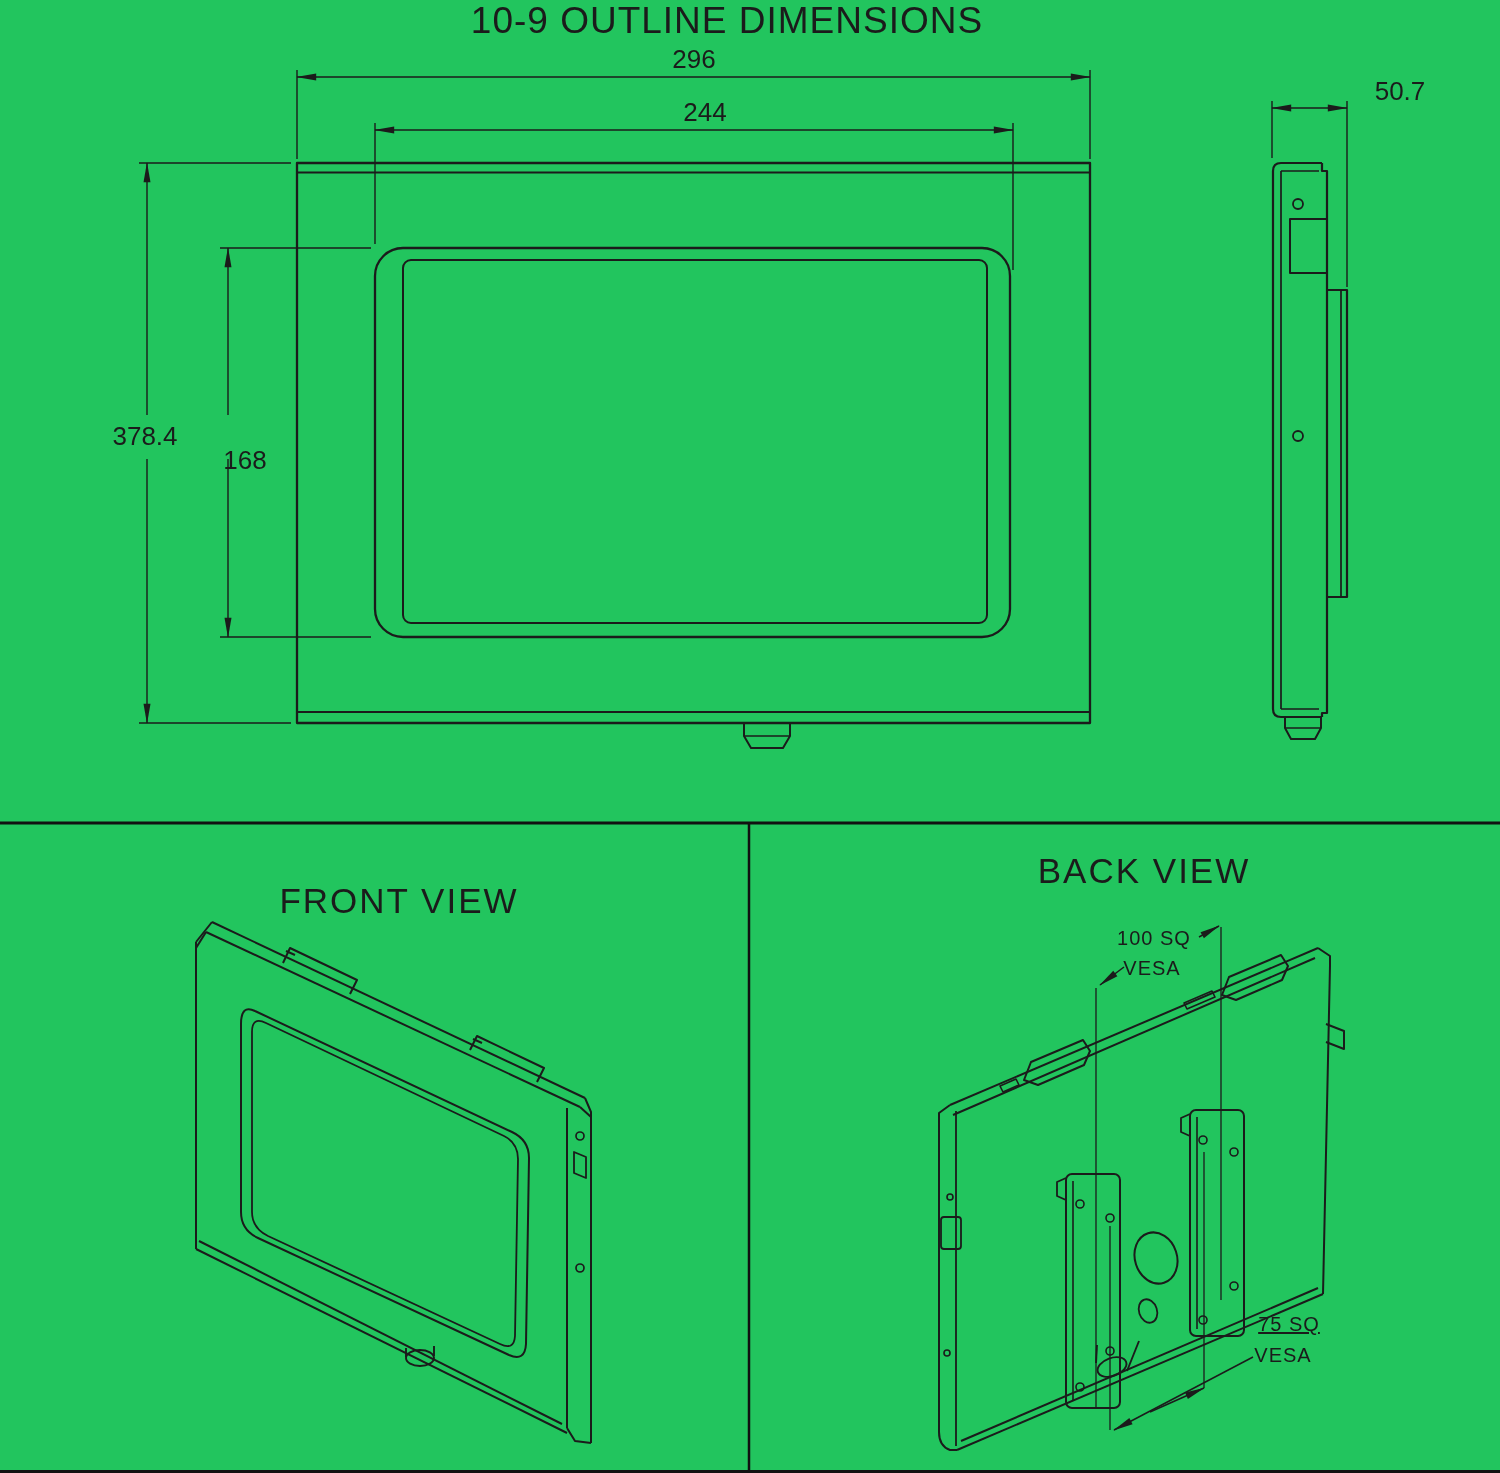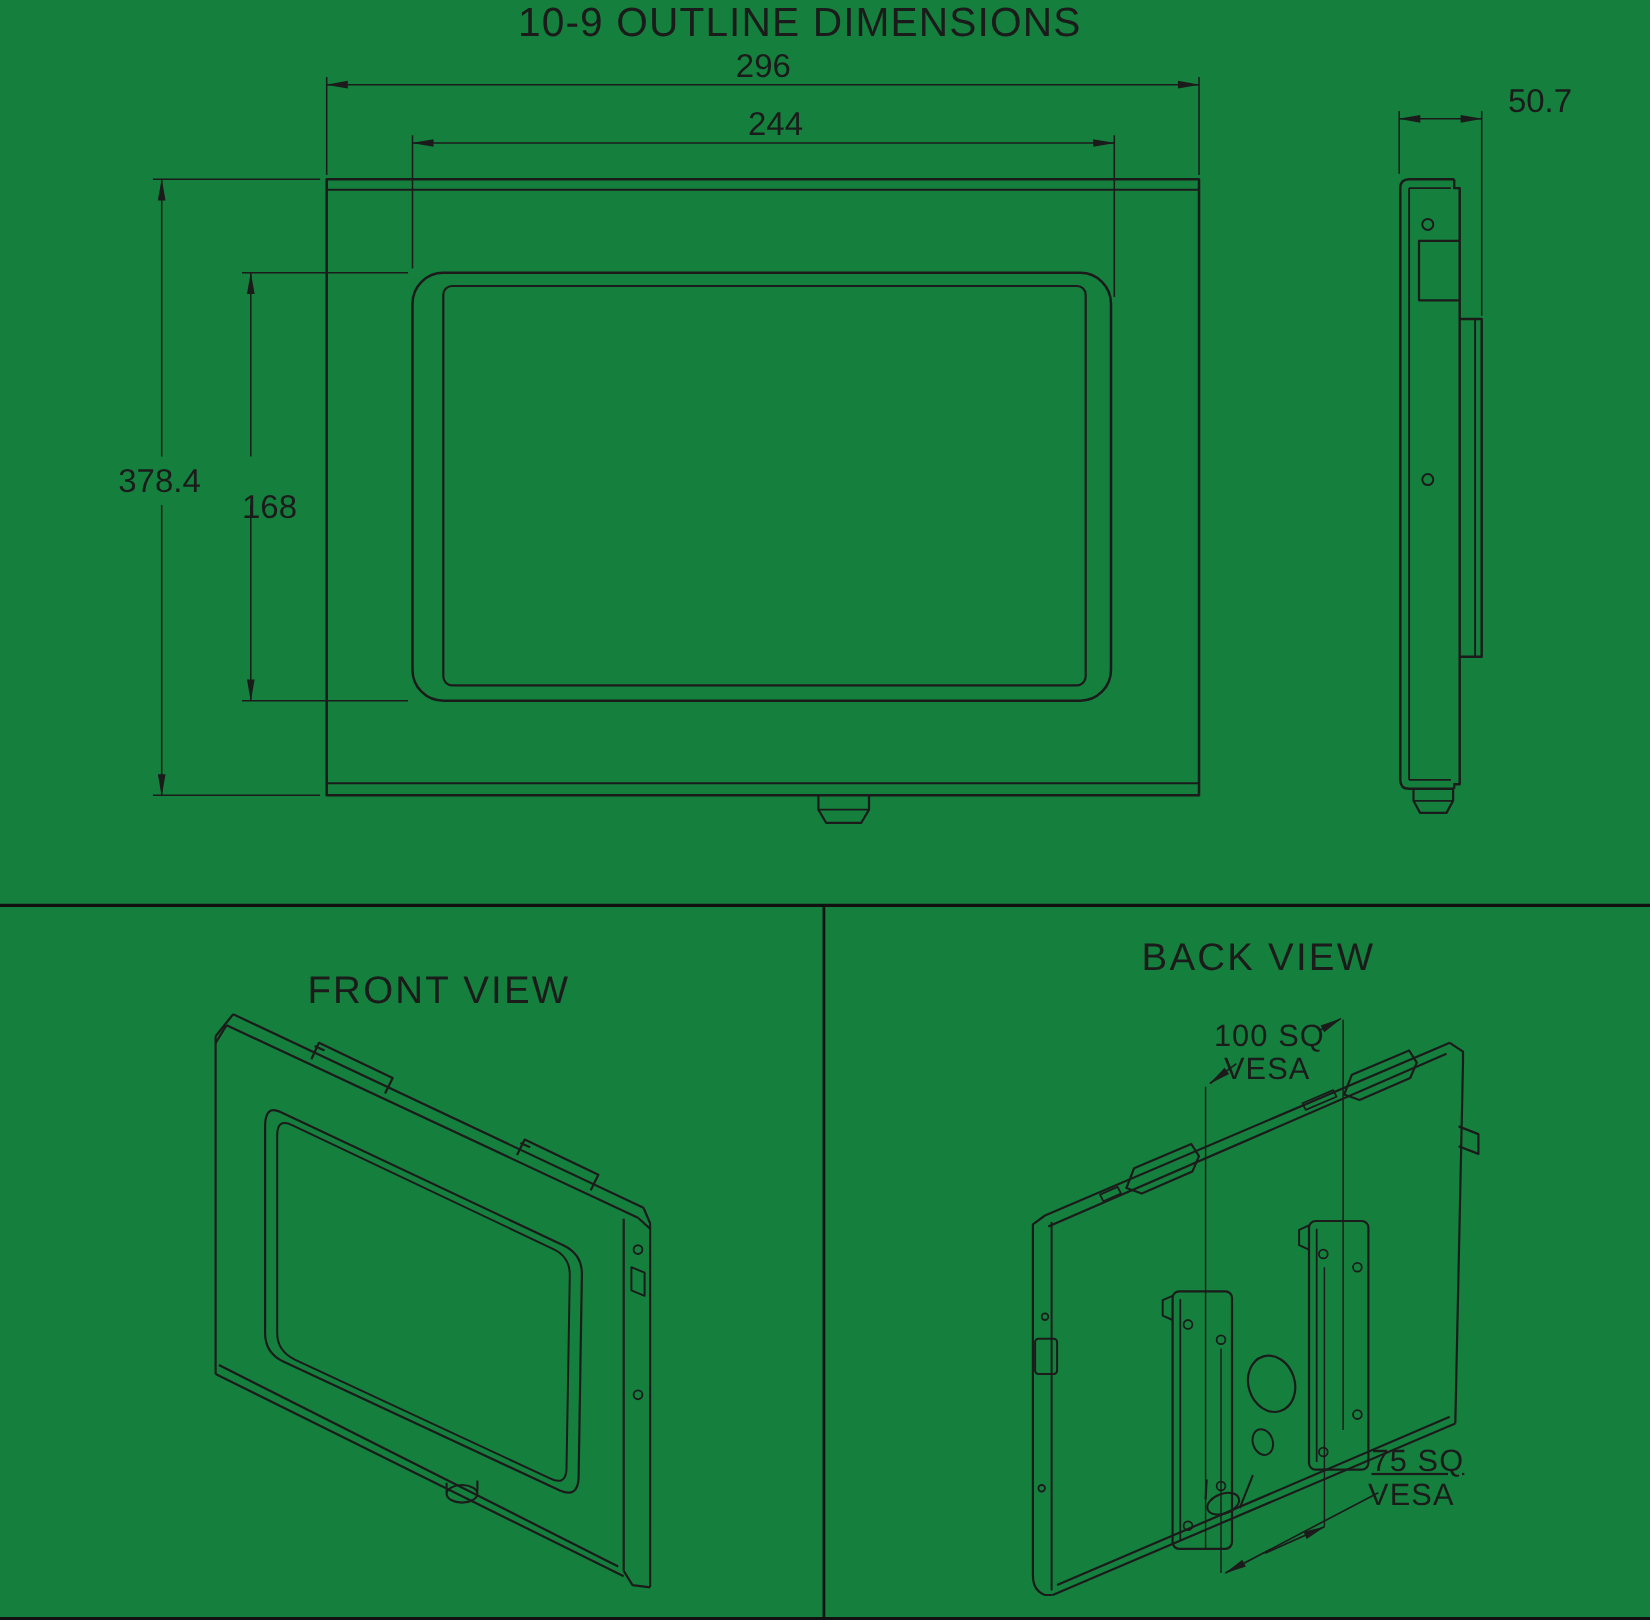--- a/index.html
+++ b/index.html
@@ -1,26 +1,26 @@
 <!DOCTYPE html>
 <html><head>
 <meta charset="utf-8">
 <style>
   html,body{margin:0;padding:0;background:#ffffff;}
   #stage{
-    position:relative;width:1500px;height:1473px;background:#15803d;
+    position:relative;width:1500px;height:1473px;background:#22c55e;
     font-family:"Liberation Sans", sans-serif;color:#1b1b1b;overflow:hidden;
   }
   #artwork{position:absolute;left:0;top:0;}
   .lbl{position:absolute;white-space:nowrap;transform:translateX(-50%);
        color:#1b1b1b;line-height:1;}
   .title{font-size:37px;letter-spacing:1px;}
-  .dim{font-size:30px;text-align:center;}
+  .dim{font-size:26px;text-align:center;}
   .viewtitle{font-size:35px;letter-spacing:2px;}
-  .vesa{font-size:28px;letter-spacing:1px;}
+  .vesa{font-size:20px;letter-spacing:1px;}
 </style>
 </head>
 <body>
 
 <div id="stage">
 
   <svg id="artwork" width="1500" height="1473" viewBox="0 0 1500 1473" fill="none" stroke="#1b1b1b" stroke-linecap="butt" stroke-linejoin="round">
     <defs>
       <marker id="arw" viewBox="0 0 12 6" refX="11.5" refY="3" markerUnits="userSpaceOnUse" markerWidth="21" markerHeight="10" orient="auto-start-reverse">
         <path d="M0,0.9 L12,3 L0,5.1 Z" fill="#1b1b1b" stroke="none"></path>

